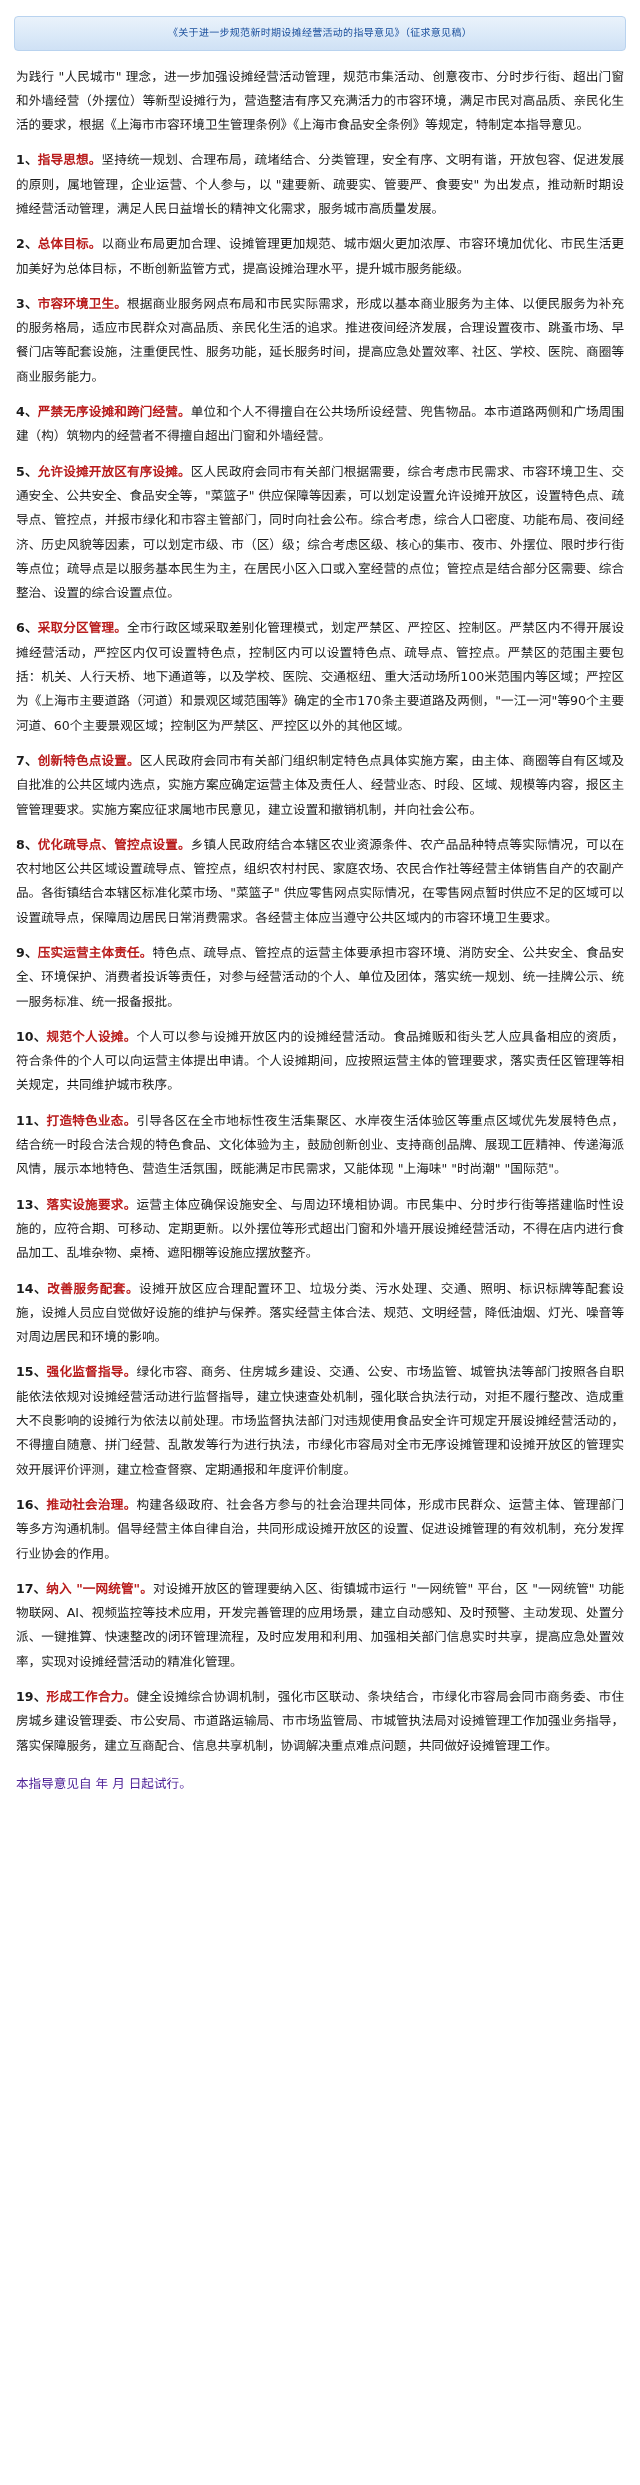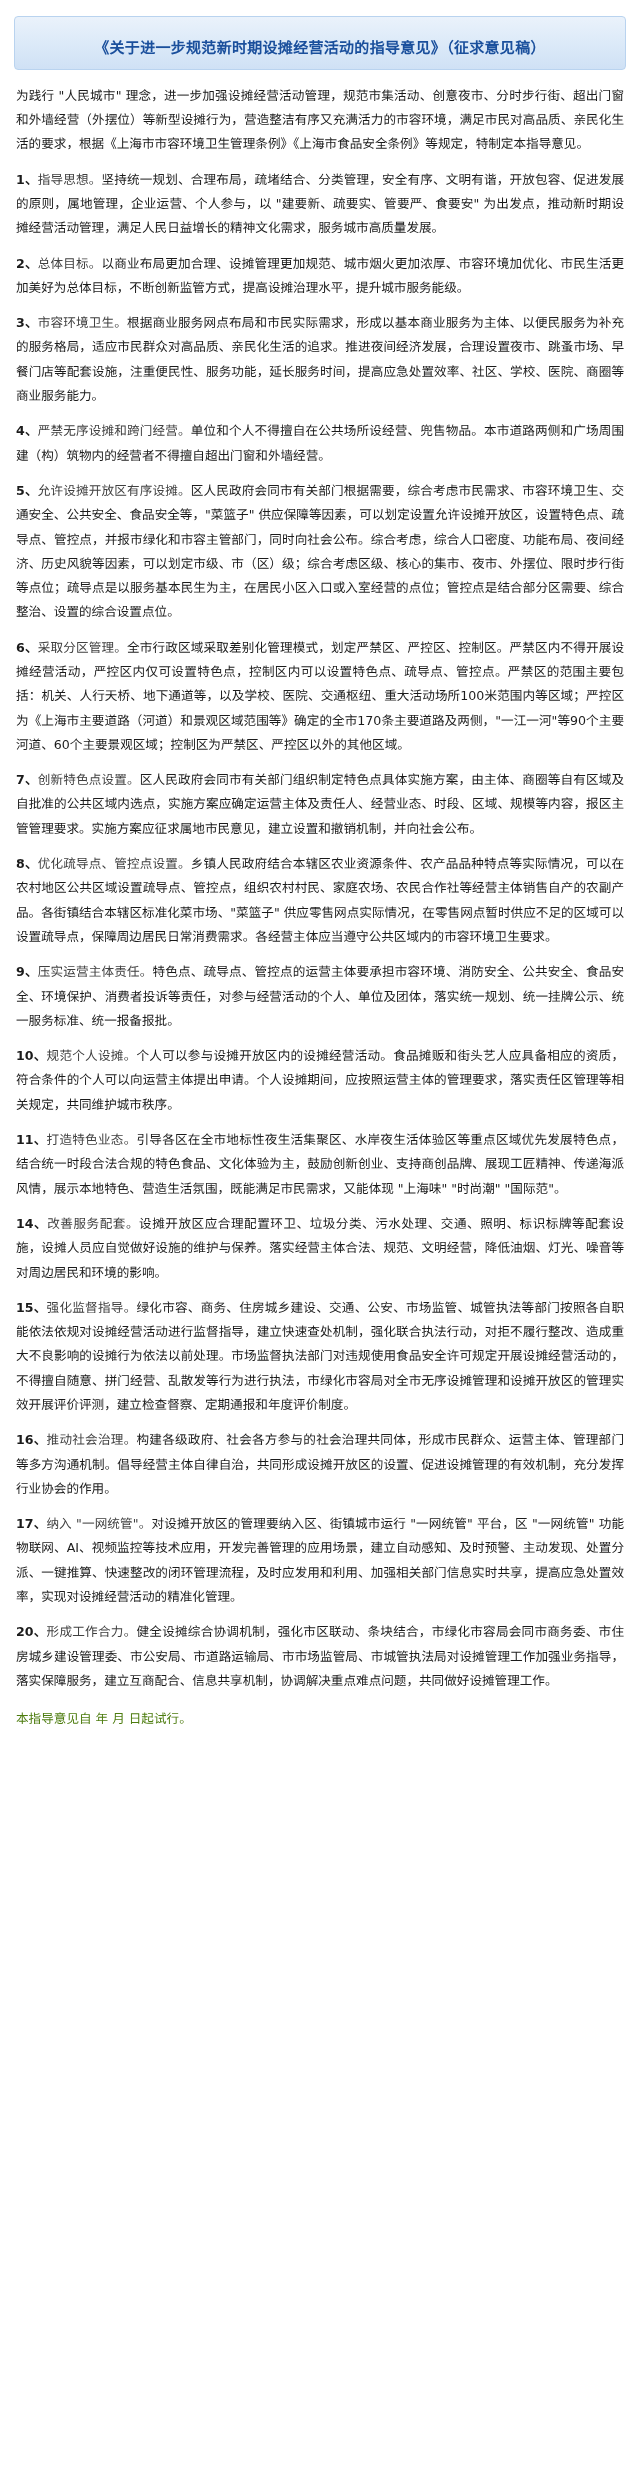--- a/index.html
+++ b/index.html
@@ -22,50 +22,49 @@
   .title-band {
     margin: 16px 14px 14px 14px;
     background: linear-gradient(to bottom, #eaf2fb 0%, #dbe9f8 55%, #cfe1f5 100%);
     border: 1px solid #b9d3ef;
     border-radius: 4px;
     padding: 9px 8px 9px 8px;
     text-align: center;
   }
   .title-text {
     color: #1a4f9c;
-    font-size: 15px;
-    font-weight: bold;
+    font-size: 10px;
+    font-weight: normal;
     letter-spacing: 0.3px;
     line-height: 1.45;
-    margin-top: 12px;
   }
   .body-wrap {
     padding: 0 16px;
   }
   p.para {
     margin: 0 0 11px 0;
     font-size: 12.6px;
     line-height: 1.93;
     color: #1b1b1b;
     text-align: justify;
     text-justify: inter-ideograph;
   }
   p.para .lead-num {
     color: #1b1b1b;
     font-weight: bold;
   }
   .sec-head {
-    color: #404040;
-    font-weight: normal;
+    color: #b91c1c;
+    font-weight: bold;
   }
   .footer-line {
     margin: 14px 0 0 0;
     font-size: 12.6px;
     line-height: 1.9;
-    color: #4d7c0f;
+    color: #4c1d95;
   }
 </style>
 </head>
 <body>
 
 <div class="page">
 
   <div class="title-band">
     <div class="title-text">《关于进一步规范新时期设摊经营活动的指导意见》（征求意见稿）</div>
   </div>
@@ -90,27 +89,28 @@
 
     <p class="para"><span class="lead-num">8、</span><span class="sec-head">优化疏导点、管控点设置。</span><span>乡镇人民政府结合本辖区农业资源条件、农产品品种特点等实际情况，可以在农村地区公共区域设置疏导点、管控点，组织农村村民、家庭农场、农民合作社等经营主体销售自产的农副产品。各街镇结合本辖区标准化菜市场、"菜篮子" 供应零售网点实际情况，在零售网点暂时供应不足的区域可以设置疏导点，保障周边居民日常消费需求。各经营主体应当遵守公共区域内的市容环境卫生要求。</span></p>
 
     <p class="para"><span class="lead-num">9、</span><span class="sec-head">压实运营主体责任。</span><span>特色点、疏导点、管控点的运营主体要承担市容环境、消防安全、公共安全、食品安全、环境保护、消费者投诉等责任，对参与经营活动的个人、单位及团体，落实统一规划、统一挂牌公示、统一服务标准、统一报备报批。</span></p>
 
     <p class="para"><span class="lead-num">10、</span><span class="sec-head">规范个人设摊。</span><span>个人可以参与设摊开放区内的设摊经营活动。食品摊贩和街头艺人应具备相应的资质，符合条件的个人可以向运营主体提出申请。个人设摊期间，应按照运营主体的管理要求，落实责任区管理等相关规定，共同维护城市秩序。</span></p>
 
     <p class="para"><span class="lead-num">11、</span><span class="sec-head">打造特色业态。</span><span>引导各区在全市地标性夜生活集聚区、水岸夜生活体验区等重点区域优先发展特色点，结合统一时段合法合规的特色食品、文化体验为主，鼓励创新创业、支持商创品牌、展现工匠精神、传递海派风情，展示本地特色、营造生活氛围，既能满足市民需求，又能体现 "上海味" "时尚潮" "国际范"。</span></p>
 
 
+    <p class="para"><span class="lead-num">13、</span><span class="sec-head">落实设施要求。</span><span>运营主体应确保设施安全、与周边环境相协调。市民集中、分时步行街等搭建临时性设施的，应符合期、可移动、定期更新。以外摆位等形式超出门窗和外墙开展设摊经营活动，不得在店内进行食品加工、乱堆杂物、桌椅、遮阳棚等设施应摆放整齐。</span></p>
 
     <p class="para"><span class="lead-num">14、</span><span class="sec-head">改善服务配套。</span><span>设摊开放区应合理配置环卫、垃圾分类、污水处理、交通、照明、标识标牌等配套设施，设摊人员应自觉做好设施的维护与保养。落实经营主体合法、规范、文明经营，降低油烟、灯光、噪音等对周边居民和环境的影响。</span></p>
 
     <p class="para"><span class="lead-num">15、</span><span class="sec-head">强化监督指导。</span><span>绿化市容、商务、住房城乡建设、交通、公安、市场监管、城管执法等部门按照各自职能依法依规对设摊经营活动进行监督指导，建立快速查处机制，强化联合执法行动，对拒不履行整改、造成重大不良影响的设摊行为依法以前处理。市场监督执法部门对违规使用食品安全许可规定开展设摊经营活动的，不得擅自随意、拼门经营、乱散发等行为进行执法，市绿化市容局对全市无序设摊管理和设摊开放区的管理实效开展评价评测，建立检查督察、定期通报和年度评价制度。</span></p>
 
     <p class="para"><span class="lead-num">16、</span><span class="sec-head">推动社会治理。</span><span>构建各级政府、社会各方参与的社会治理共同体，形成市民群众、运营主体、管理部门等多方沟通机制。倡导经营主体自律自治，共同形成设摊开放区的设置、促进设摊管理的有效机制，充分发挥行业协会的作用。</span></p>
 
     <p class="para"><span class="lead-num">17、</span><span class="sec-head">纳入 "一网统管"。</span><span>对设摊开放区的管理要纳入区、街镇城市运行 "一网统管" 平台，区 "一网统管" 功能物联网、AI、视频监控等技术应用，开发完善管理的应用场景，建立自动感知、及时预警、主动发现、处置分派、一键推算、快速整改的闭环管理流程，及时应发用和利用、加强相关部门信息实时共享，提高应急处置效率，实现对设摊经营活动的精准化管理。</span></p>
 
-    <p class="para"><span class="lead-num">20、</span><span class="sec-head">形成工作合力。</span><span>健全设摊综合协调机制，强化市区联动、条块结合，市绿化市容局会同市商务委、市住房城乡建设管理委、市公安局、市道路运输局、市市场监管局、市城管执法局对设摊管理工作加强业务指导，落实保障服务，建立互商配合、信息共享机制，协调解决重点难点问题，共同做好设摊管理工作。</span></p>
+    <p class="para"><span class="lead-num">19、</span><span class="sec-head">形成工作合力。</span><span>健全设摊综合协调机制，强化市区联动、条块结合，市绿化市容局会同市商务委、市住房城乡建设管理委、市公安局、市道路运输局、市市场监管局、市城管执法局对设摊管理工作加强业务指导，落实保障服务，建立互商配合、信息共享机制，协调解决重点难点问题，共同做好设摊管理工作。</span></p>
 
     <p class="footer-line">本指导意见自    年    月    日起试行。</p>
 
   </div>
 </div>
 
 </body></html>

